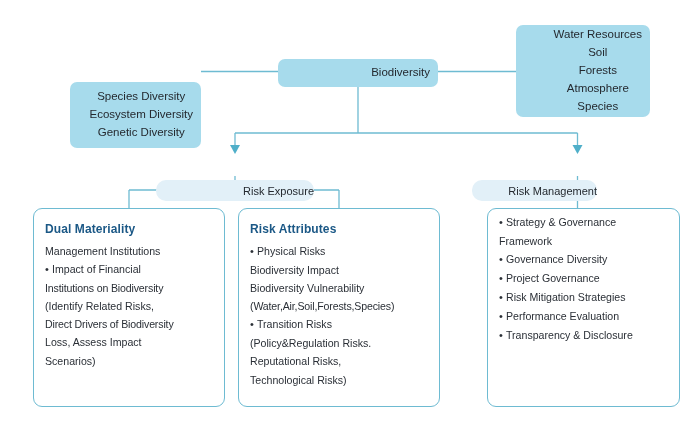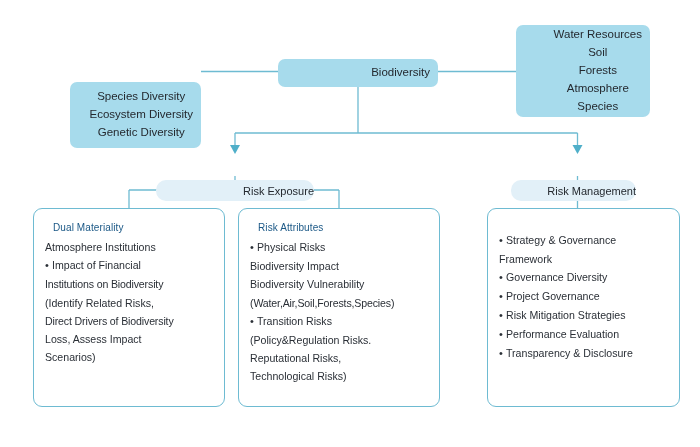--- a/index.html
+++ b/index.html
@@ -60,50 +60,49 @@
     border-radius: 10px;
     font-size: 11px;
     color: #24292f;
     text-align: center;
     margin-top: 25px;
   }
   #node-risk-exposure {
     left: 156px; top: 155px; width: 158px; height: 21px;
   }
   #node-risk-management {
-    left: 511px; top: 155px; width: 125px; height: 21px; padding-left: 8px;
+    left: 472px; top: 155px; width: 125px; height: 21px; padding-left: 8px;
   }
   
   .node-bottom {
     background: #ffffff;
     border: 1.3px solid #6EBBD2;
     border-radius: 9px;
     display: block;
     padding: 10px 11px 8px 11px;
     font-size: 10.6px;
     line-height: 1.72;
     color: #2a2f36;
   }
   #box-dual-materiality {
     left: 33px; top: 208px; width: 192px; height: 199px;
   }
   #box-risk-attributes {
     left: 238px; top: 208px; width: 202px; height: 199px;
   }
   #box-risk-mgmt-detail {
     left: 487px; top: 208px; width: 193px; height: 199px;
-    padding-top: 22px;
+    padding-top: 4px;
   }
   .box-heading {
-    font-weight: normal;
+    font-weight: bold;
     color: #1B5886;
-    font-size: 10px;
+    font-size: 12px;
     margin-bottom: 2px;
     letter-spacing: 0.1px;
-    margin-left: 8px;
   }
   .bullet-line {
     display: block;
   }
   .bullet-line .dot {
     display: inline-block;
     width: 7px;
     color: #2a2f36;
     font-size: 11px;
   }
@@ -175,21 +174,21 @@
     <span>Risk Exposure</span>
   </div>
 
   <div class="node node-mid" id="node-risk-management">
     <span>Risk Management</span>
   </div>
 
   <div class="node node-bottom" id="box-dual-materiality">
     <div class="box-heading">Dual Materiality</div>
     <div class="box-body">
-        <span class="cont-line"><span>Atmosphere Institutions</span></span>
+        <span class="cont-line"><span>Management Institutions</span></span>
         <span class="bullet-line"><span class="dot">•</span><span>Impact of Financial</span></span>
         <span class="cont-line"><span class="nowrap-tight">Institutions on Biodiversity</span></span>
         <span class="cont-line"><span>(Identify Related Risks,</span></span>
         <span class="cont-line"><span class="nowrap-tight">Direct Drivers of Biodiversity</span></span>
         <span class="cont-line"><span>Loss, Assess Impact</span></span>
         <span class="cont-line"><span>Scenarios)</span></span>
       </div>
   </div>
 
   <div class="node node-bottom" id="box-risk-attributes">

